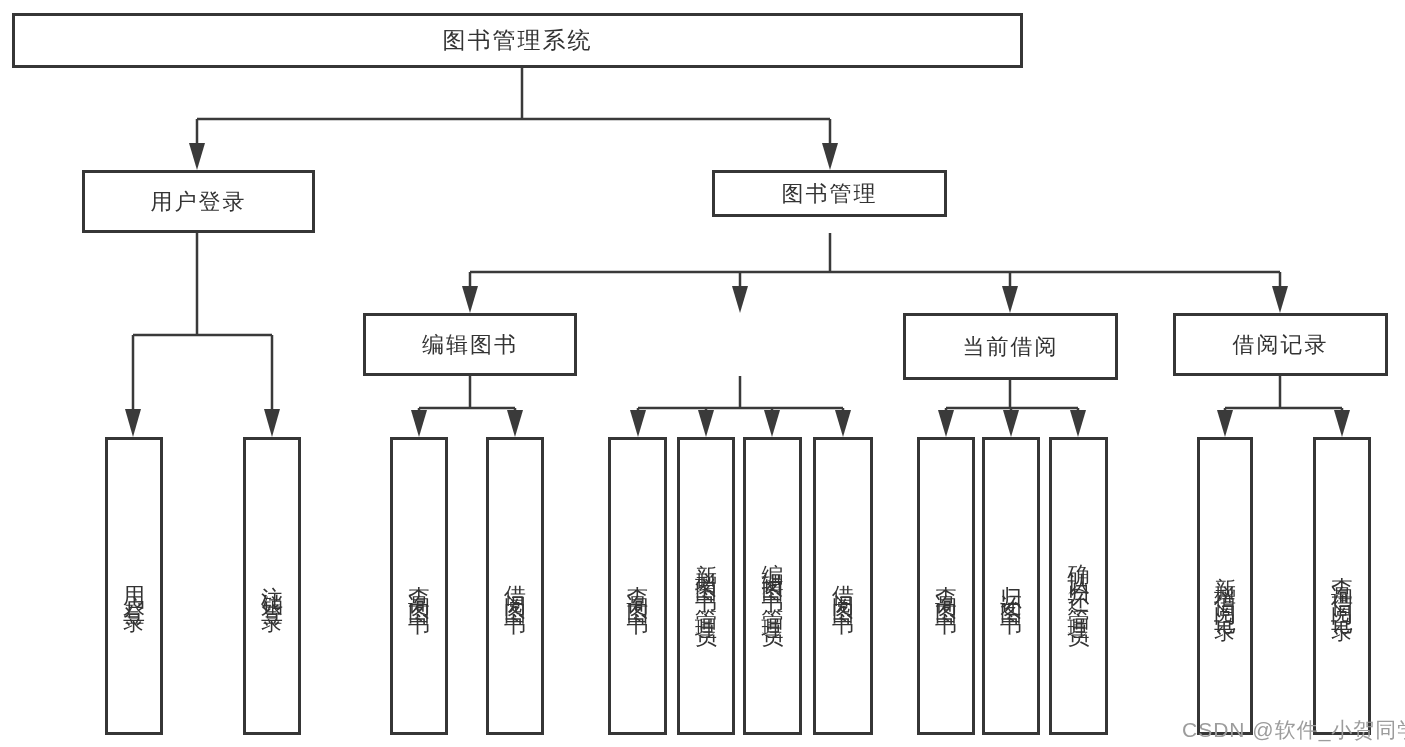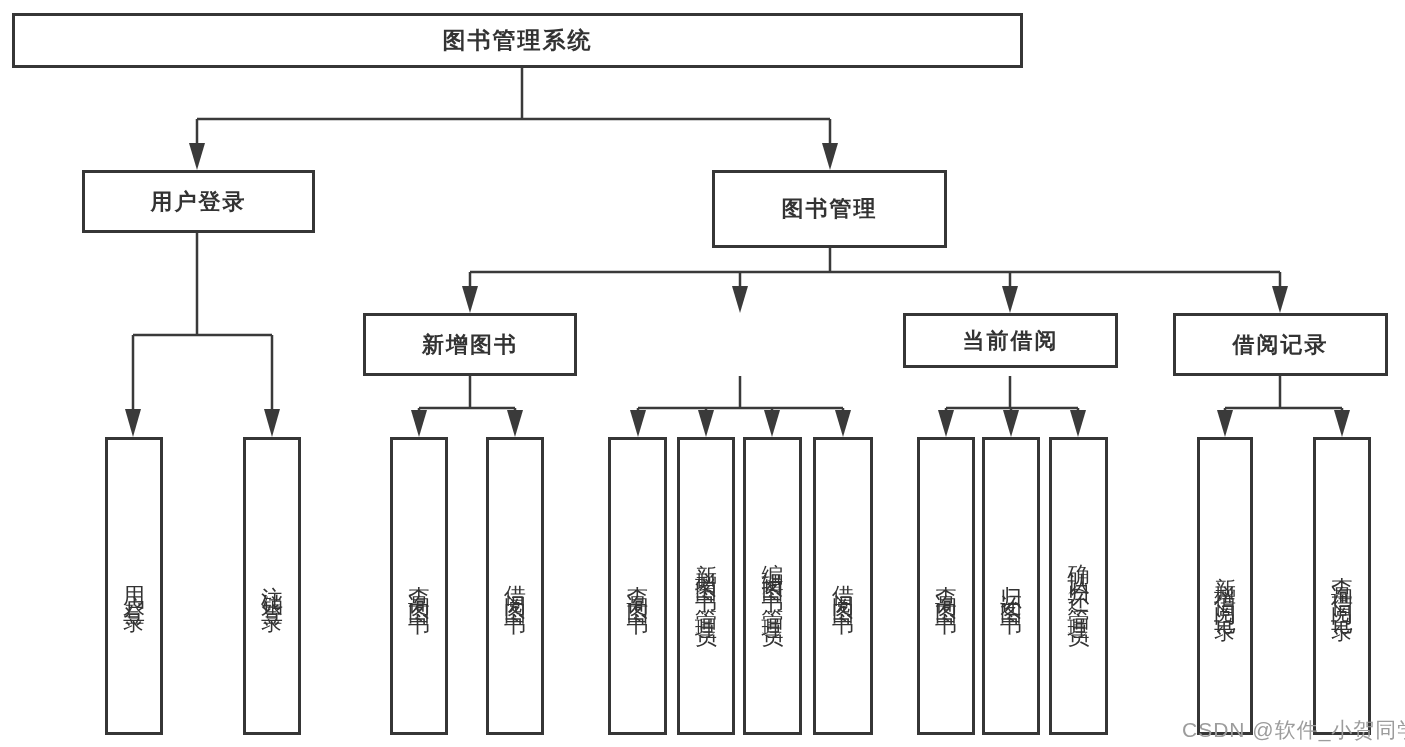--- a/index.html
+++ b/index.html
@@ -8,21 +8,21 @@
     background:var(--background,#ffffff);
     font-family:"Liberation Sans",sans-serif;
     color:var(--text,#333333);
   }
   .node{
     position:absolute;box-sizing:border-box;background:#ffffff;
     border:3px solid var(--border,#363636);
     display:flex;align-items:center;justify-content:center;
     z-index:2;
   }
-  .h-node{font-size:22px;letter-spacing:2px;white-space:nowrap;font-weight:bold;}
+  .h-node{font-size:22px;letter-spacing:2px;white-space:nowrap;}
   .root-node{font-size:23px;}
   .leaf .v-text{
     writing-mode:vertical-rl;
     text-orientation:mixed;
     letter-spacing:9px;
     line-height:1;
     font-size:22px;
   }
   .connector{position:absolute;left:0;top:0;z-index:1;}
   .connector path{fill:none;stroke:var(--line,#3a3a3a);stroke-width:2.5;}
@@ -63,24 +63,24 @@
     <polygon points="938,410 954,410 946,437"></polygon>
     <polygon points="1003,410 1019,410 1011,437"></polygon>
     <polygon points="1070,410 1086,410 1078,437"></polygon>
     <polygon points="1217,410 1233,410 1225,437"></polygon>
     <polygon points="1334,410 1350,410 1342,437"></polygon>
   </svg>
 
   <div class="node h-node root-node" style="left:12px;top:13px;width:1011px;height:55px;">图书管理系统</div>
 
   <div class="node h-node" style="left:82px;top:170px;width:233px;height:63px;">用户登录</div>
-  <div class="node h-node" style="left:712px;top:170px;width:235px;height:78px;">图书管理</div>
+  <div class="node h-node" style="left:712px;top:170px;width:235px;height:47px;">图书管理</div>
 
-  <div class="node h-node" style="left:363px;top:313px;width:214px;height:63px;">新增图书</div>
-  <div class="node h-node" style="left:903px;top:313px;width:215px;height:55px;">当前借阅</div>
+  <div class="node h-node" style="left:363px;top:313px;width:214px;height:63px;">编辑图书</div>
+  <div class="node h-node" style="left:903px;top:313px;width:215px;height:67px;">当前借阅</div>
   <div class="node h-node" style="left:1173px;top:313px;width:215px;height:63px;">借阅记录</div>
 
   <div class="node leaf" style="left:105px;top:437px;width:58px;height:298px;">
     <span class="v-text">用户登录</span>
   </div>
   <div class="node leaf" style="left:243px;top:437px;width:58px;height:298px;">
     <span class="v-text">注销登录</span>
   </div>
 
   <div class="node leaf" style="left:390px;top:437px;width:58px;height:298px;">

